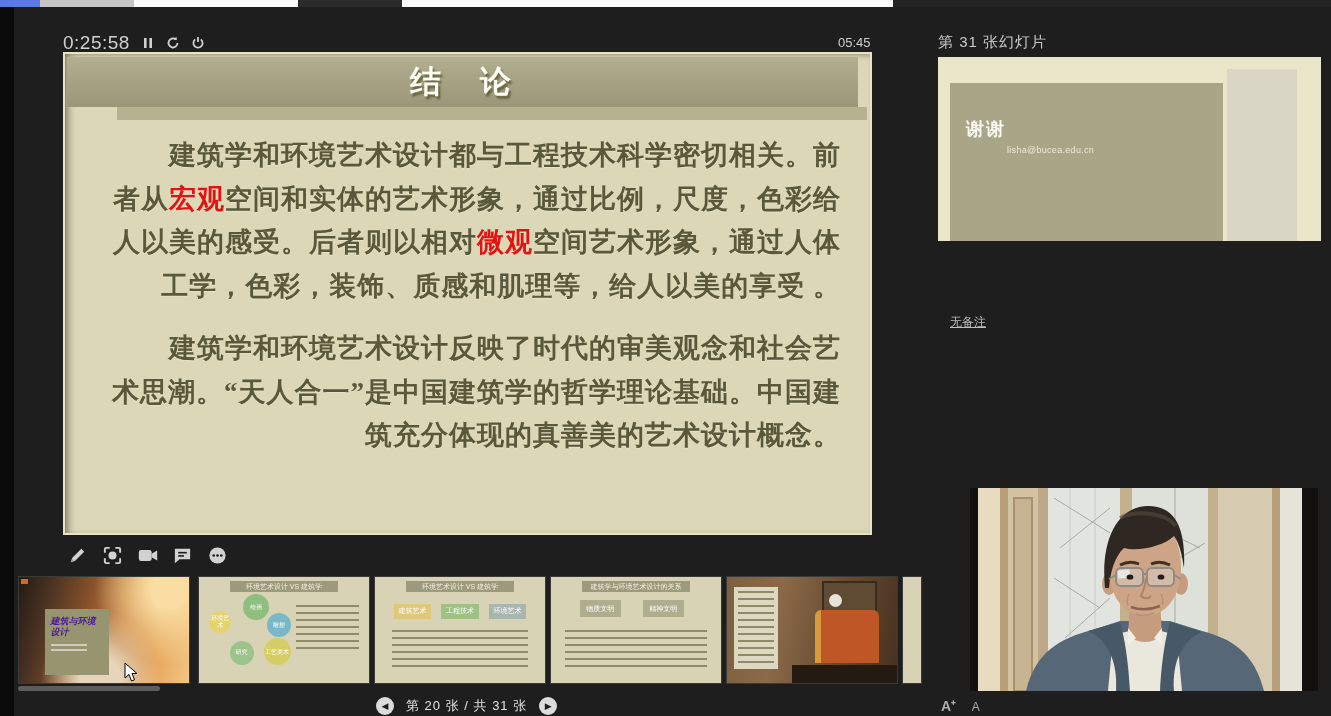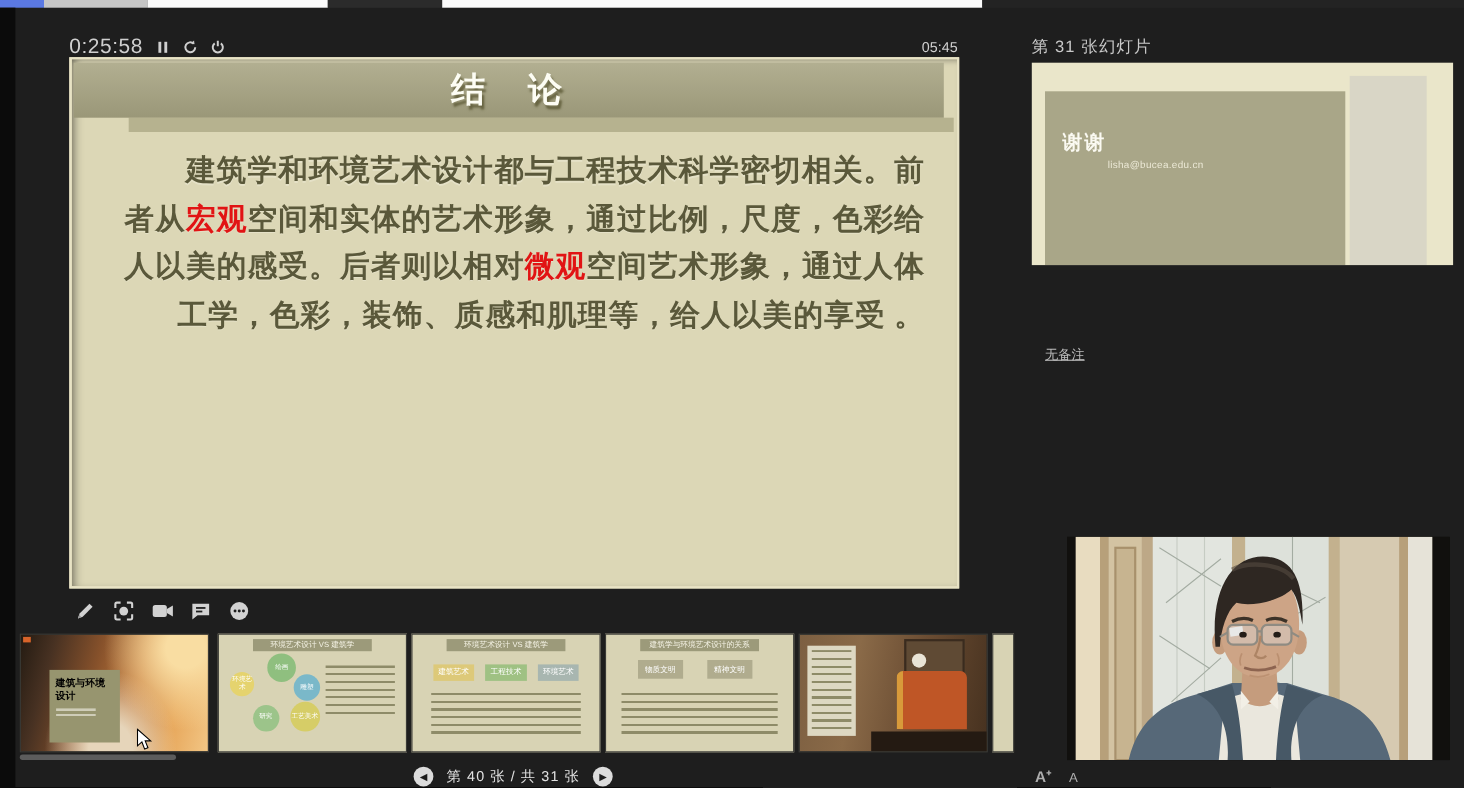--- a/index.html
+++ b/index.html
@@ -53,22 +53,22 @@
   .thumb-titlebar{position:absolute;left:18%;right:18%;top:4px;height:11px;background:var(--thumb-title);
          color:#f4f2e4;font-size:7px;line-height:11px;text-align:center;white-space:nowrap;overflow:hidden;}
   .bars{position:absolute;background:repeating-linear-gradient(180deg,#8e8b68 0 2px,transparent 2px 7px);}
   .circle{position:absolute;border-radius:50%;color:#fff;display:flex;align-items:center;justify-content:center;
          font-size:6px;text-align:center;line-height:1.1;}
   .boxlbl{position:absolute;color:#fff;font-size:7px;display:flex;align-items:center;justify-content:center;}
   .t1photo{background:
       radial-gradient(circle at 88% 12%, #f9dda2 0 10%, rgba(0,0,0,0) 42%),
       radial-gradient(ellipse at 48% 98%, #e6d5ba 0 16%, rgba(0,0,0,0) 48%),
       linear-gradient(105deg,#241b12 0%,#473122 16%,#86512b 38%,#c67c3d 60%,#e7a75b 80%,#f2c685 100%);}
-  .t1box{position:absolute;left:15%;top:30%;width:38%;height:62%;background:#97956f;color:#000000;
-      padding:7px 6px;box-sizing:border-box;}
+  .t1box{position:absolute;left:15%;top:30%;width:38%;height:62%;background:#97956f;color:#4c1d95;
+      padding:7px 6px;box-sizing:border-box;font-style:italic;}
   .t1box .l1{font-size:9px;font-weight:bold;line-height:1.25;}
   .t1box .sub{margin-top:6px;width:70%;height:8px;background:repeating-linear-gradient(180deg,#cfcdb8 0 2px,transparent 2px 5px);}
   .t1badge{position:absolute;left:2px;top:2px;width:7px;height:5px;background:#d8642a;}
   .t5photo{background:linear-gradient(100deg,#7c5f41 0%,#8a6a48 30%,#6a4c32 62%,#46311f 100%);}
   .t5textbox{position:absolute;left:4%;top:9%;width:26%;height:78%;background:#ddd8c2;padding:4px 3px;box-sizing:border-box;}
   .t5frame{position:absolute;left:56%;top:4%;width:30%;height:26%;background:#5f4a34;border:2px solid #3a2b1e;}
   .t5head{position:absolute;left:60%;top:16%;width:13px;height:13px;border-radius:50%;background:#e9e4d6;}
   .t5robe{position:absolute;left:52%;top:31%;width:34%;height:50%;background:#bf5626;border-left:6px solid #d89a3a;border-radius:6px 6px 0 0;}
   .t5desk{position:absolute;left:38%;bottom:0;width:62%;height:17%;background:#241a12;}
   .t6sliver{background:var(--thumb-bg);}
@@ -133,20 +133,21 @@
     </span>
   </div>
   <div class="abs clock">05:45</div>
 
   <div class="abs slide">
     <div class="banner">
       <span class="banner-title">结　论</span>
     </div>
     <div class="slide-body">
       <p><span>建筑学和环境艺术设计都与工程技术科学密切相关。前者从</span><span class="hl">宏观</span><span>空间和实体的艺术形象，通过比例，尺度，色彩给人以美的感受。后者则以相对</span><span class="hl">微观</span><span>空间艺术形象，通过人体工学，色彩，装饰、质感和肌理等，给人以美的享受 。</span></p>
+      <p>建筑学和环境艺术设计反映了时代的审美观念和社会艺术思潮。“天人合一”是中国建筑学的哲学理论基础。中国建筑充分体现的真善美的艺术设计概念。</p>
     </div>
   </div>
 
   <div class="abs tools">
     <span class="tool">
       <svg viewBox="0 0 22 22" width="21" height="21">
           <path d="M4 18l1.6-4.6 9.4-9.4 3 3-9.4 9.4L4 18z" fill="#d2d2d2"></path>
           <path d="M4 18l1.2-3.4 2.2 2.2L4 18z" fill="#9a9a9a"></path>
         </svg>
     </span>
@@ -230,21 +231,21 @@
 
     <div class="thumb t6sliver" style="left:902px;width:20px;"></div>
   </div>
 
   <div class="abs scrollbar"></div>
 
   <div class="abs pagenav">
     <div class="navbtn">
         <span>◀</span>
       </div>
-    <div class="navlabel">第 40 张 / 共 31 张</div>
+    <div class="navlabel">第 20 张 / 共 31 张</div>
     <div class="navbtn">
         <span>▶</span>
       </div>
   </div>
 
   <div class="abs panel-title">第 31 张幻灯片</div>
 
   <div class="abs preview">
     <div class="preview-strip"></div>
     <div class="preview-olive"></div>

